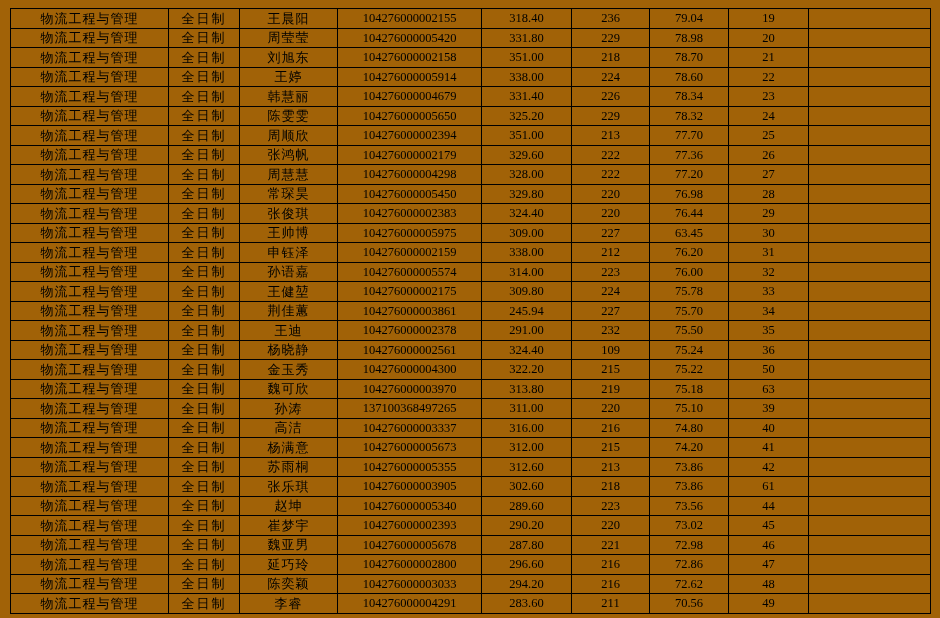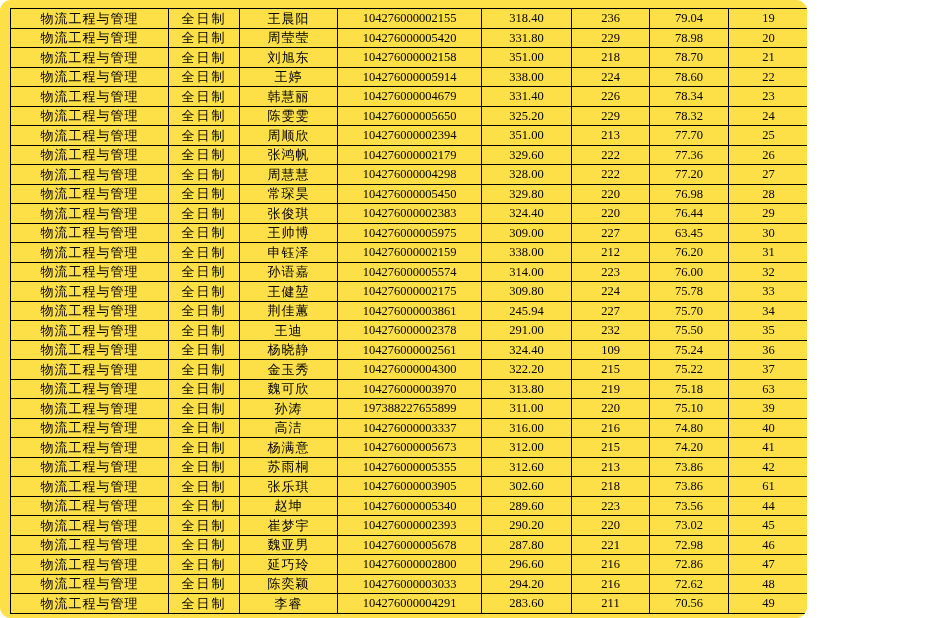--- a/index.html
+++ b/index.html
@@ -8,25 +8,24 @@
     background: #ffffff;
   }
   body {
     width: 940px;
     height: 618px;
     font-family: "Liberation Serif", "DejaVu Serif", serif;
     color: #000000;
   }
   .page {
     position: relative;
-    width: 807px;
+    width: 940px;
     height: 618px;
-    background: #fde047;
+    background: #a16207;
     overflow: hidden;
-    border-radius: 11px;
   }
   table.score-table {
     position: absolute;
     left: 10px;
     top: 8px;
     width: 920px;
     border-collapse: collapse;
     table-layout: fixed;
   }
   col.c1 { width: 158px; }
@@ -277,39 +276,39 @@
           <td data-name="cell-note"></td>
         </tr>
         <tr data-name="table-row">
           <td data-name="cell-program">物流工程与管理</td>
           <td data-name="cell-study-mode">全日制</td>
           <td data-name="cell-name">金玉秀</td>
           <td data-name="cell-candidate-id">104276000004300</td>
           <td data-name="cell-initial-score">322.20</td>
           <td data-name="cell-retest-score">215</td>
           <td data-name="cell-weighted-total">75.22</td>
-          <td data-name="cell-rank">37</td>
+          <td data-name="cell-rank">50</td>
           <td data-name="cell-note"></td>
         </tr>
         <tr data-name="table-row">
           <td data-name="cell-program">物流工程与管理</td>
           <td data-name="cell-study-mode">全日制</td>
           <td data-name="cell-name">魏可欣</td>
           <td data-name="cell-candidate-id">104276000003970</td>
           <td data-name="cell-initial-score">313.80</td>
           <td data-name="cell-retest-score">219</td>
           <td data-name="cell-weighted-total">75.18</td>
           <td data-name="cell-rank">63</td>
           <td data-name="cell-note"></td>
         </tr>
         <tr data-name="table-row">
           <td data-name="cell-program">物流工程与管理</td>
           <td data-name="cell-study-mode">全日制</td>
           <td data-name="cell-name">孙涛</td>
-          <td data-name="cell-candidate-id">197388227655899</td>
+          <td data-name="cell-candidate-id">137100368497265</td>
           <td data-name="cell-initial-score">311.00</td>
           <td data-name="cell-retest-score">220</td>
           <td data-name="cell-weighted-total">75.10</td>
           <td data-name="cell-rank">39</td>
           <td data-name="cell-note"></td>
         </tr>
         <tr data-name="table-row">
           <td data-name="cell-program">物流工程与管理</td>
           <td data-name="cell-study-mode">全日制</td>
           <td data-name="cell-name">高洁</td>

